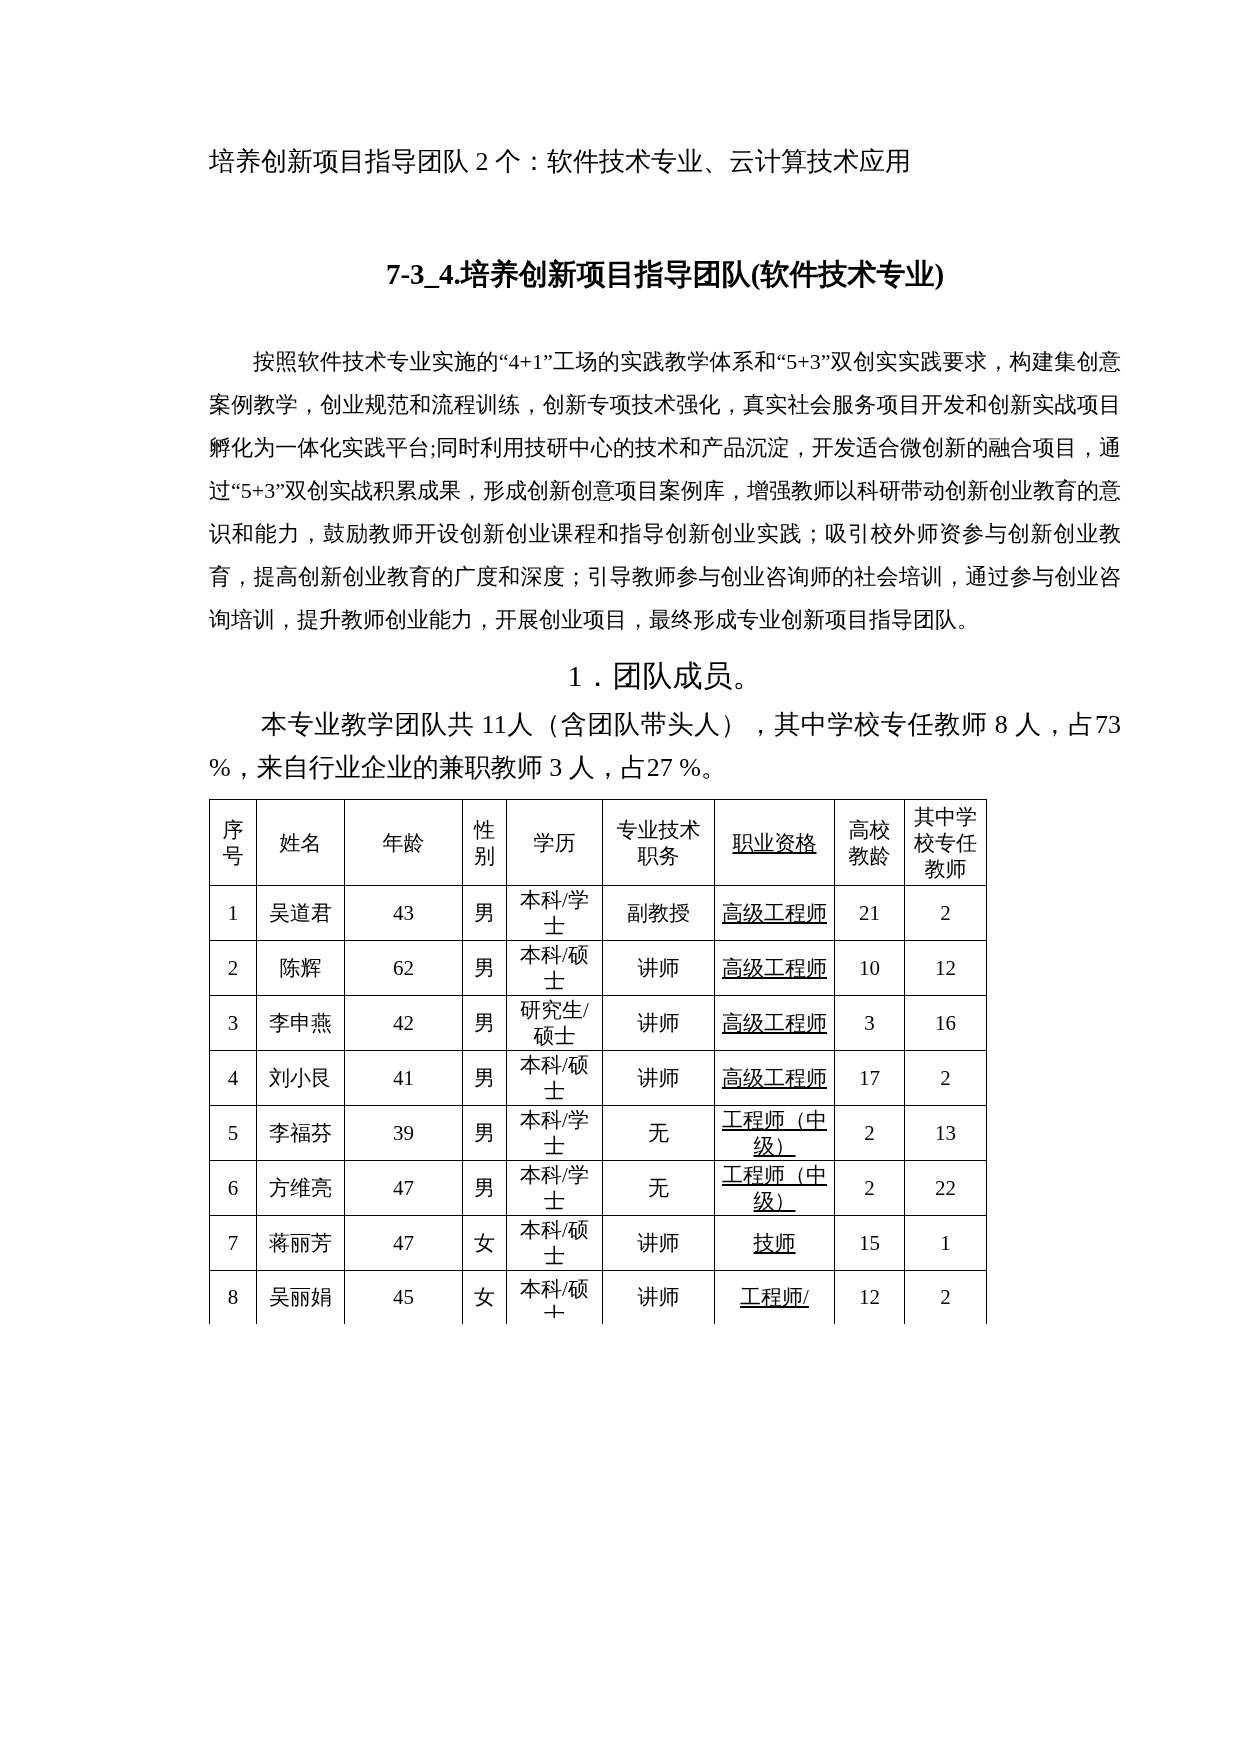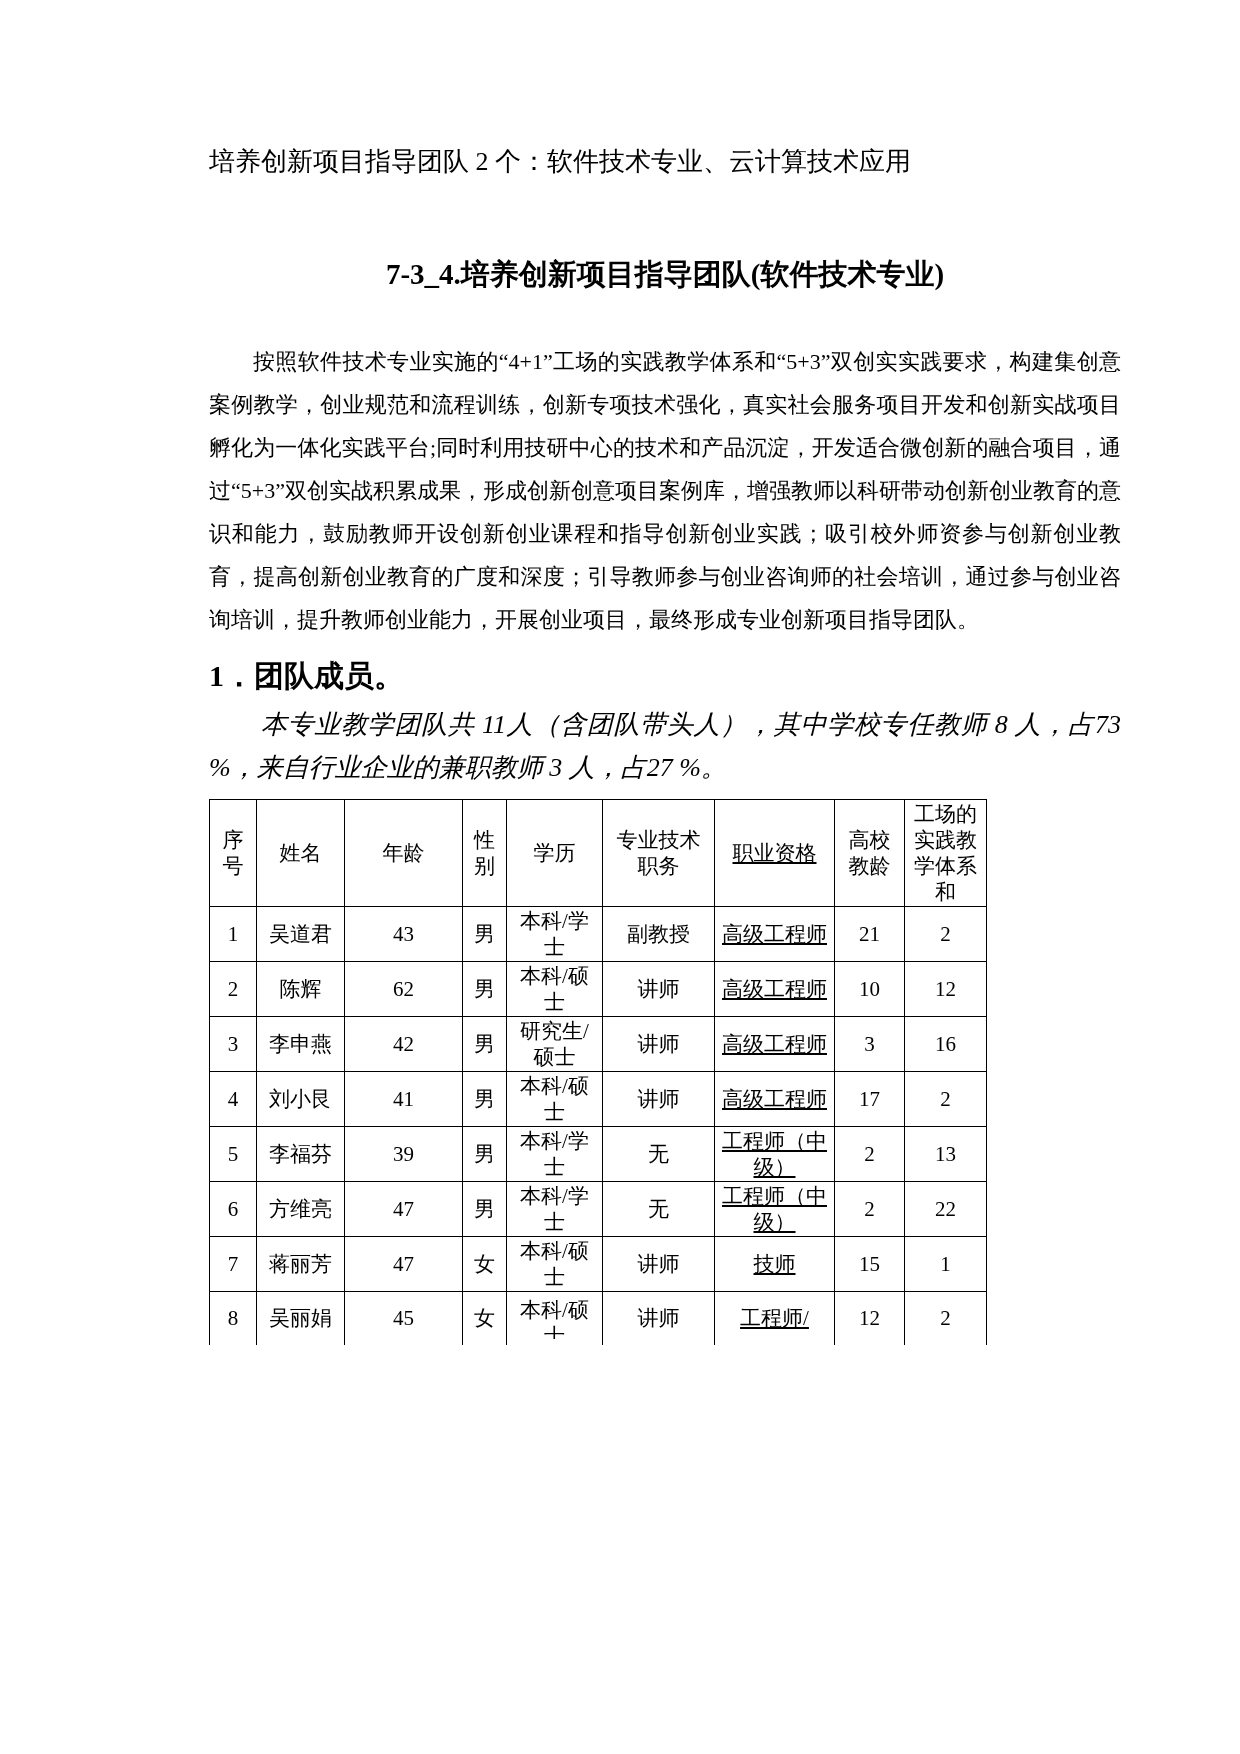--- a/index.html
+++ b/index.html
@@ -34,30 +34,30 @@
   .body-para {
     margin: 46px 0 0 0;
     font-size: 22px;
     line-height: 43px;
     text-align: justify;
     text-indent: 2em;
   }
   .section-heading {
     margin: 14px 0 0 0;
     font-size: 30px;
-    font-weight: 700;
+    font-weight: 400;
     line-height: 42px;
+    text-align: center;
   }
   .team-para {
     margin: 6px 0 0 0;
     font-size: 26px;
     line-height: 43px;
     text-align: justify;
     text-indent: 2em;
-    font-style: italic;
   }
   table.members {
     margin-top: 10px;
     border-collapse: collapse;
     table-layout: fixed;
     width: 777px;
   }
   table.members th,
   table.members td {
     border: 1px solid #000000;
@@ -116,21 +116,21 @@
           <th class="col-5">
             <div class="ci">专业技术职务</div>
           </th>
           <th class="col-6">
             <div class="ci">职业资格</div>
           </th>
           <th class="col-7">
             <div class="ci">高校教龄</div>
           </th>
           <th class="col-8">
-            <div class="ci">工场的实践教学体系和</div>
+            <div class="ci">其中学校专任教师</div>
           </th>
         </tr>
       </thead>
     <tbody>
         <tr>
           <td class="col-0">
             <div class="ci">1</div>
           </td>
           <td class="col-1">
             <div class="ci">吴道君</div>

